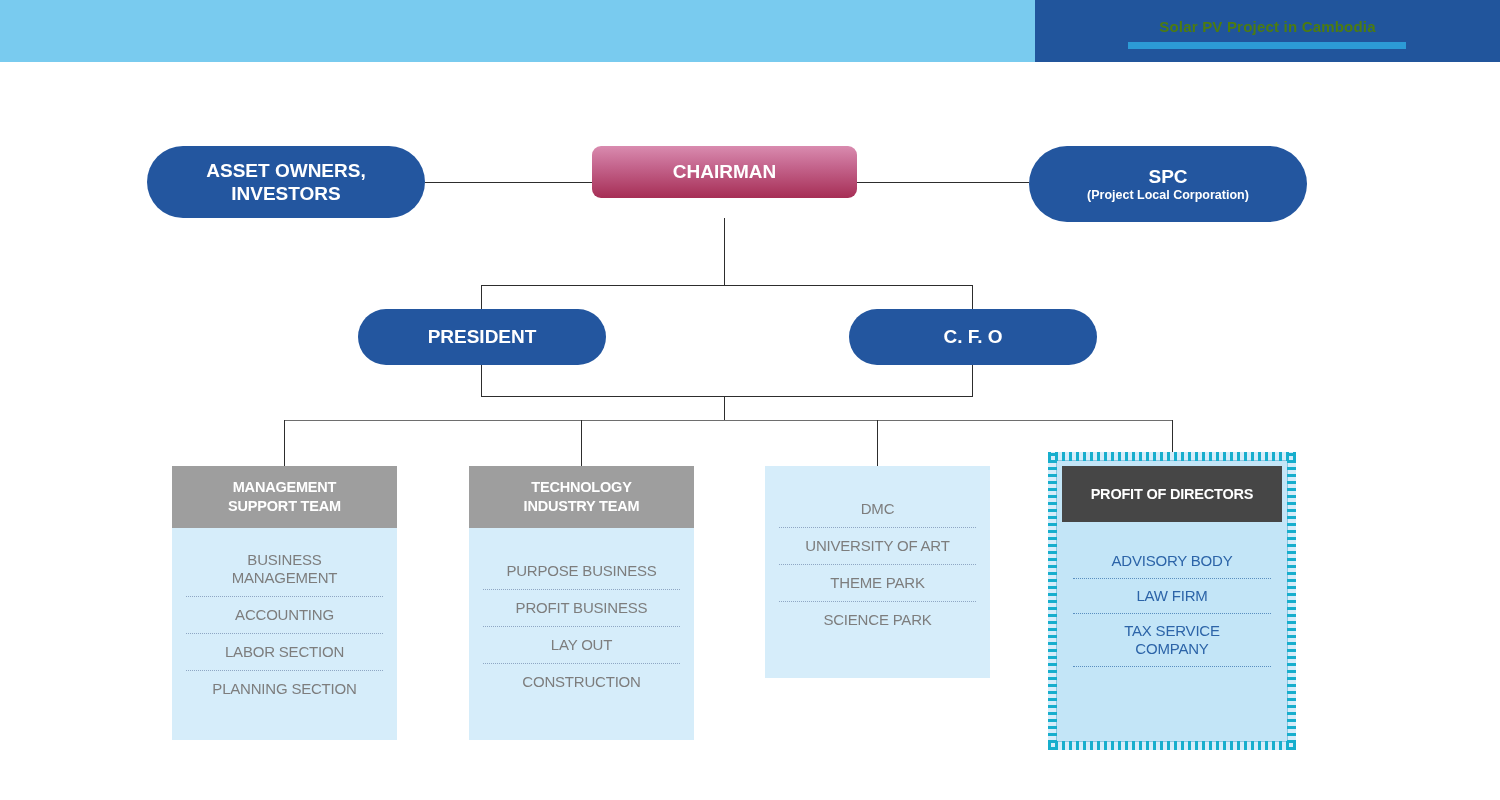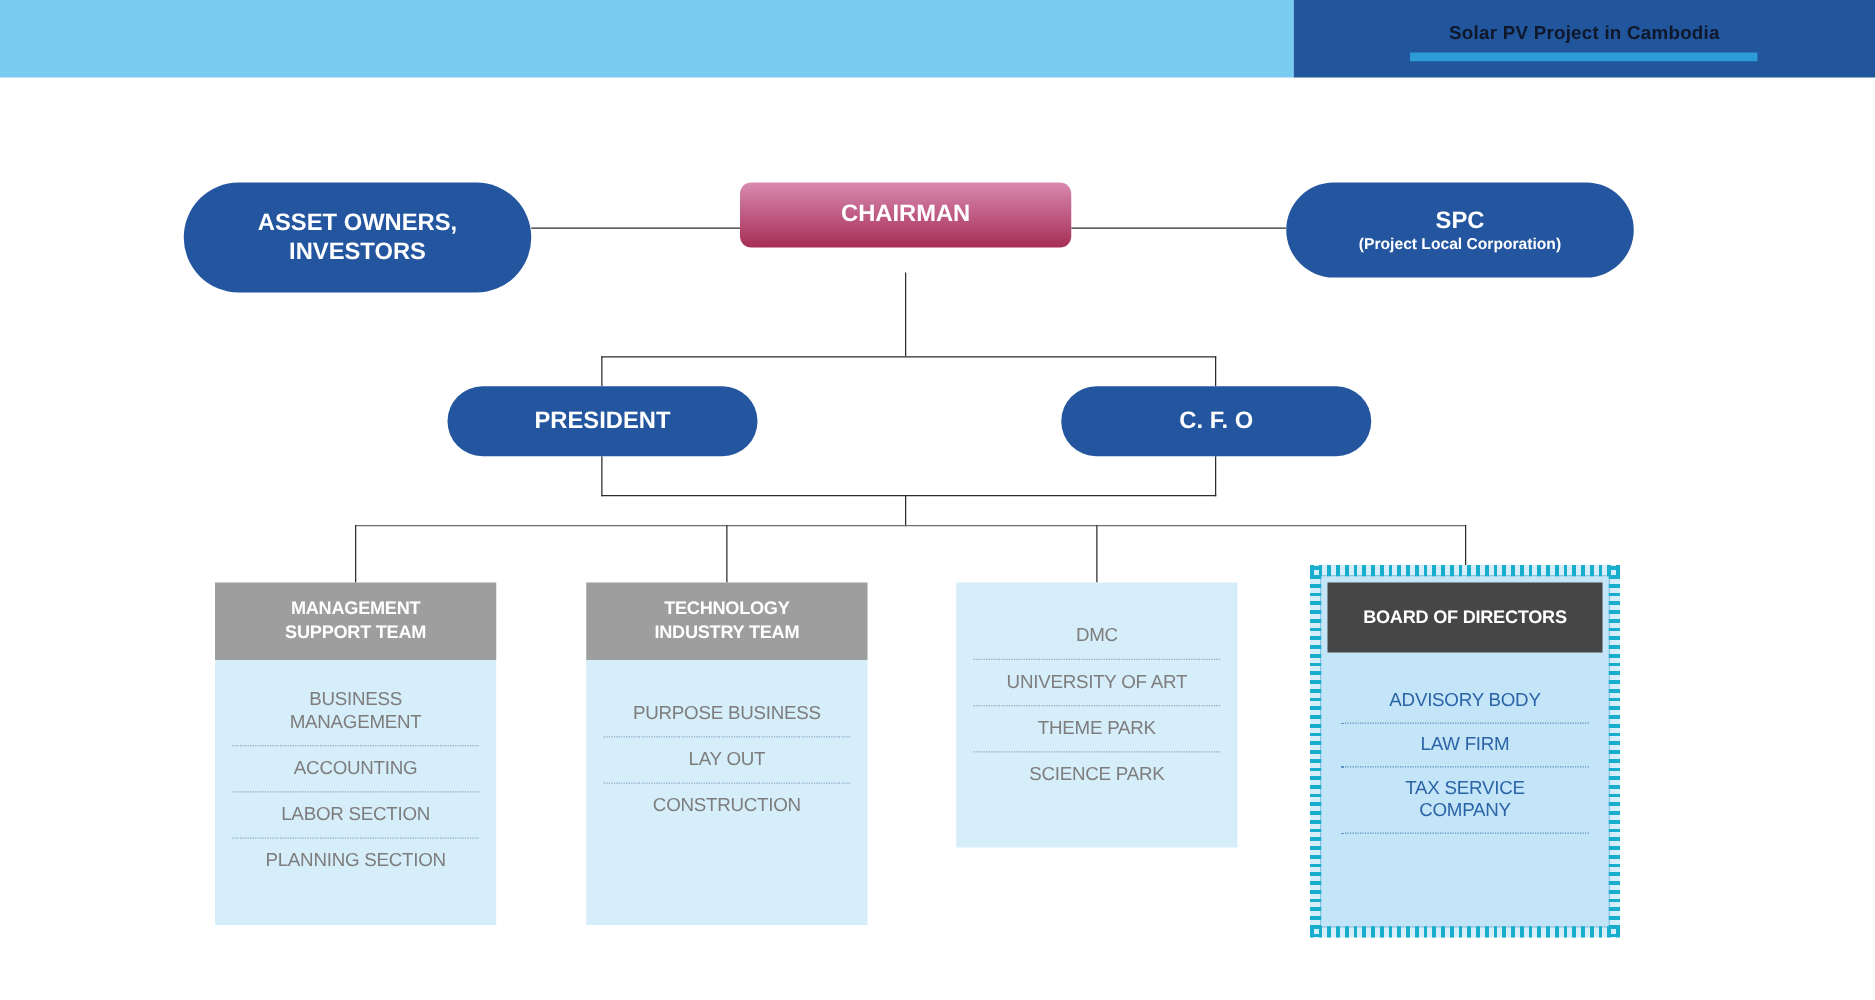--- a/index.html
+++ b/index.html
@@ -27,21 +27,21 @@
     position: absolute;
     left: 1035px; top: 0;
     width: 465px; height: 62px;
     background: #21559C;
   }
   #header-title {
     position: absolute;
     left: 1035px; top: 18px;
     width: 465px;
     text-align: center;
-    color: #0f172a;
+    color: #4d7c0f;
     font-size: 15px;
     font-weight: bold;
     letter-spacing: 0.2px;
   }
   #header-underline {
     position: absolute;
     left: 1128px; top: 42px;
     width: 278px; height: 7px;
     background: #2C9BD6;
   }
@@ -65,21 +65,21 @@
     color: #ffffff;
     box-sizing: border-box;
   }
   .pill {
     background: #23569F;
     border-radius: 999px;
   }
   .node-text-lg { font-size: 19px; font-weight: bold; line-height: 1.22; }
   .node-sub { font-size: 12.5px; font-weight: bold; display: block; }
 
-  #node-asset-owners { left: 147px; top: 146px; width: 278px; height: 88px; }
+  #node-asset-owners { left: 147px; top: 146px; width: 278px; height: 72px; }
   #node-chairman {
     left: 592px; top: 146px; width: 265px; height: 52px;
     border-radius: 9px;
     background: linear-gradient(to bottom, #D98BAF 0%, #C5668E 38%, #A62E55 100%);
   }
   #node-spc { left: 1029px; top: 146px; width: 278px; height: 76px; }
   #node-president { left: 358px; top: 309px; width: 248px; height: 56px; }
   #node-cfo { left: 849px; top: 309px; width: 248px; height: 56px; }
 
   
@@ -284,20 +284,23 @@
     <div>
       <span>TECHNOLOGY</span><br>
       <span>INDUSTRY TEAM</span>
     </div>
   </div>
   <div class="team-body">
     <div class="team-item divider" style="padding-top:20px;">
       <span>PURPOSE BUSINESS</span>
     </div>
     <div class="team-item divider">
+      <span>PROFIT BUSINESS</span>
+    </div>
+    <div class="team-item divider">
       <span>LAY OUT</span>
     </div>
     <div class="team-item">
       <span>CONSTRUCTION</span>
     </div>
   </div>
 </div>
 
 <div class="team-col" id="team-taskforce">
   <div class="team-body">
@@ -313,21 +316,21 @@
     <div class="team-item">
       <span>SCIENCE PARK</span>
     </div>
   </div>
 </div>
 
 <div id="team-board-wrap">
   <div id="team-board-inner">
     <div class="team-head">
       <div>
-        <span>BOARD OF DIRECTORS</span>
+        <span>PROFIT OF DIRECTORS</span>
       </div>
     </div>
     <div class="team-body">
       <div class="team-item divider">
         <span>ADVISORY BODY</span>
       </div>
       <div class="team-item divider">
         <span>LAW FIRM</span>
       </div>
       <div class="team-item divider">

